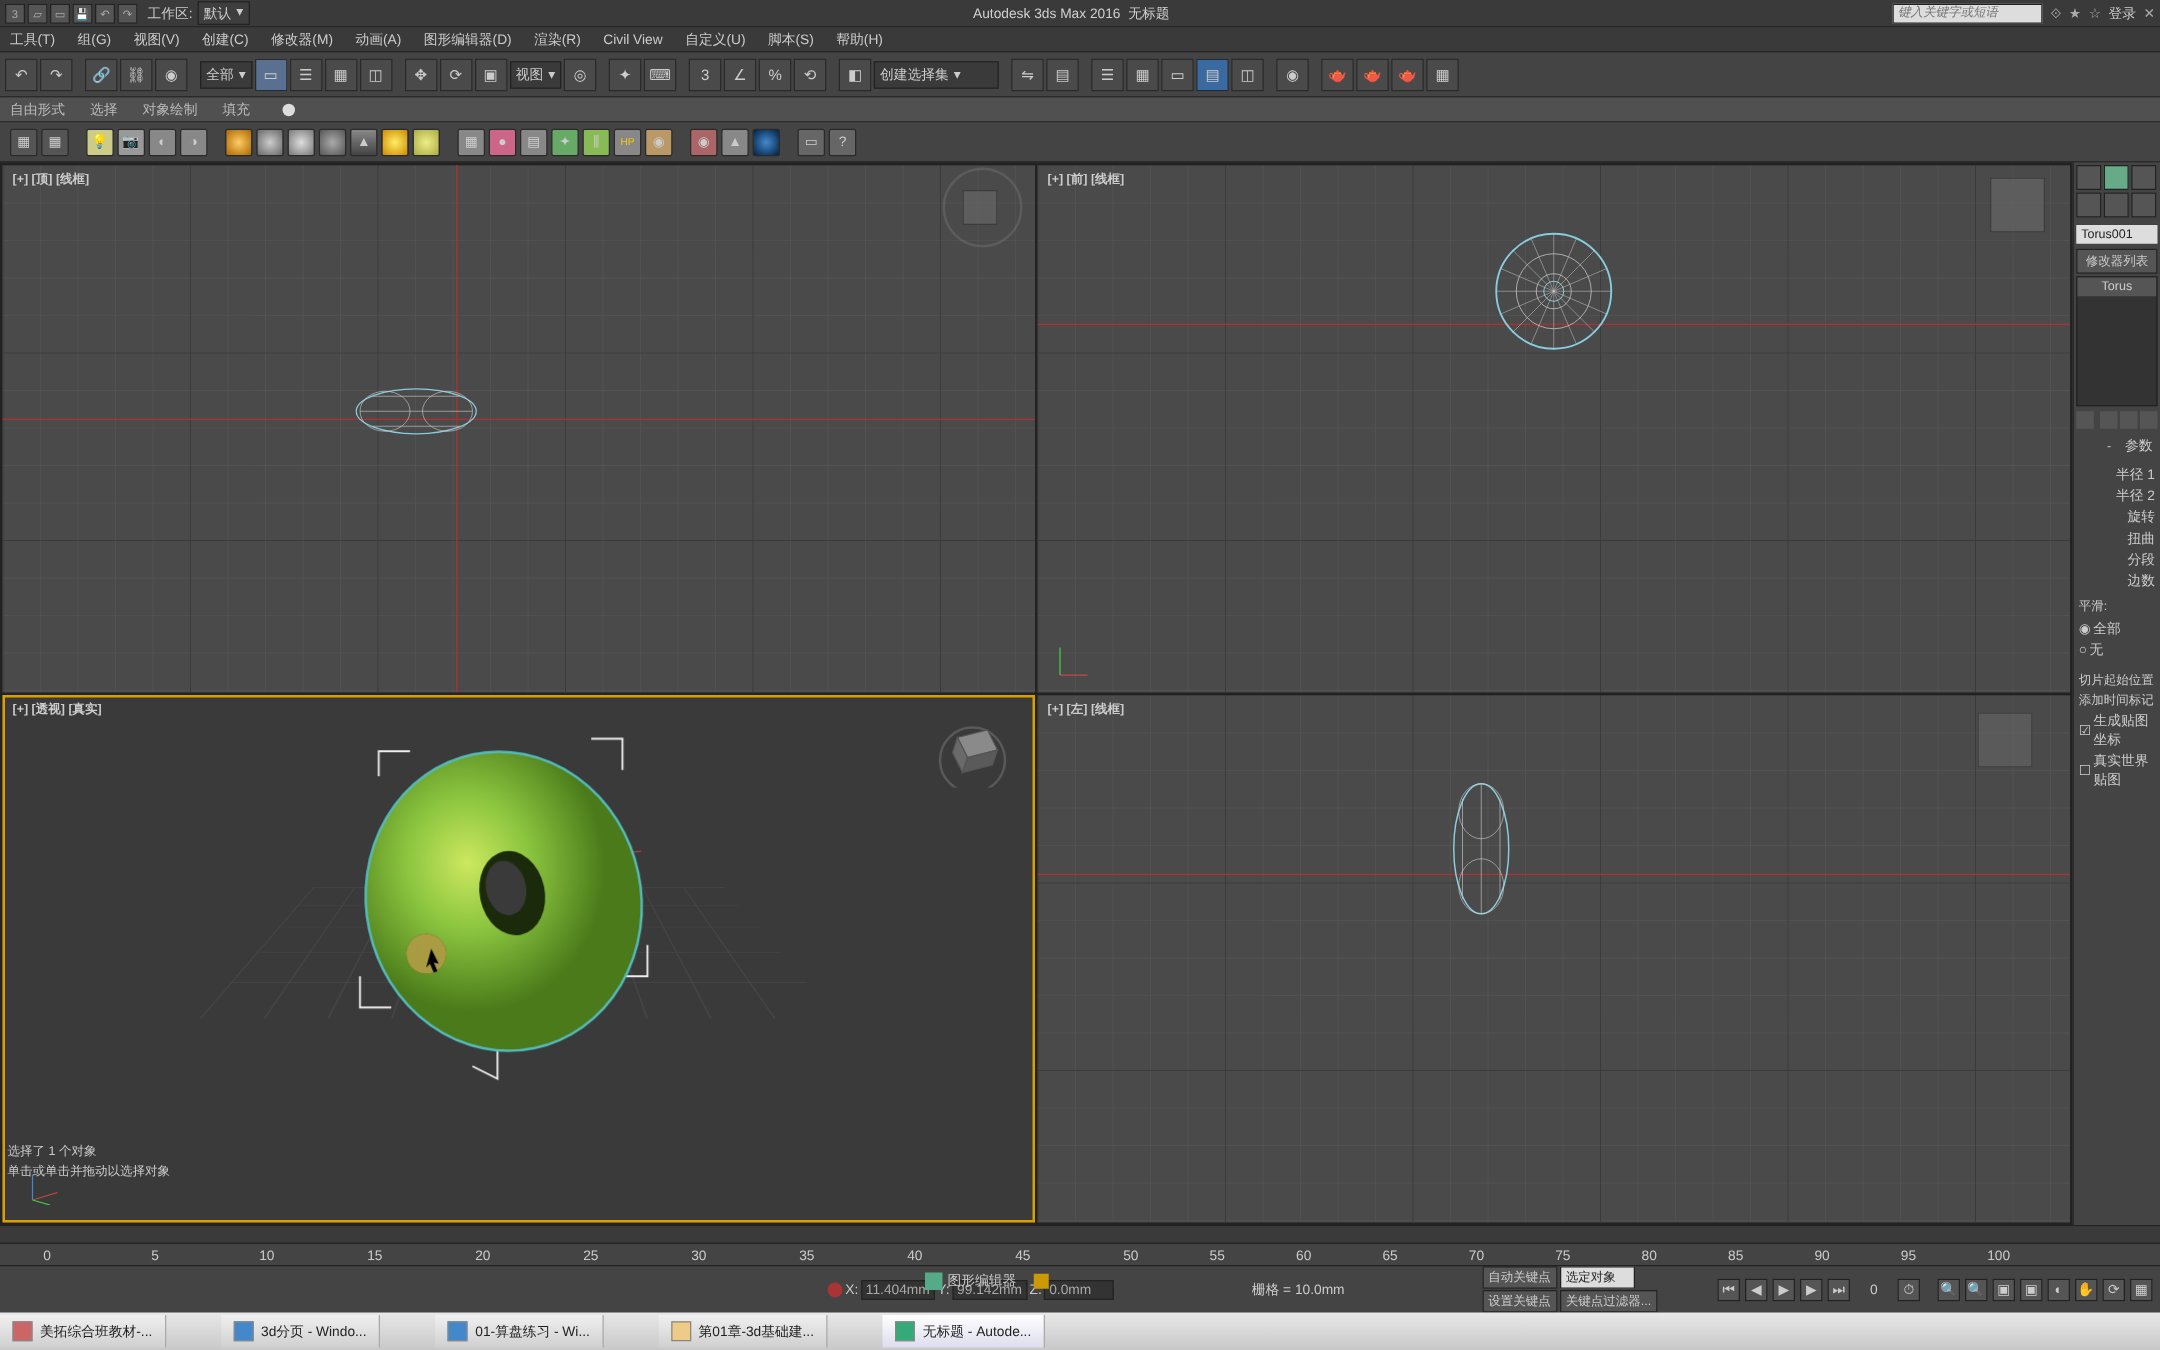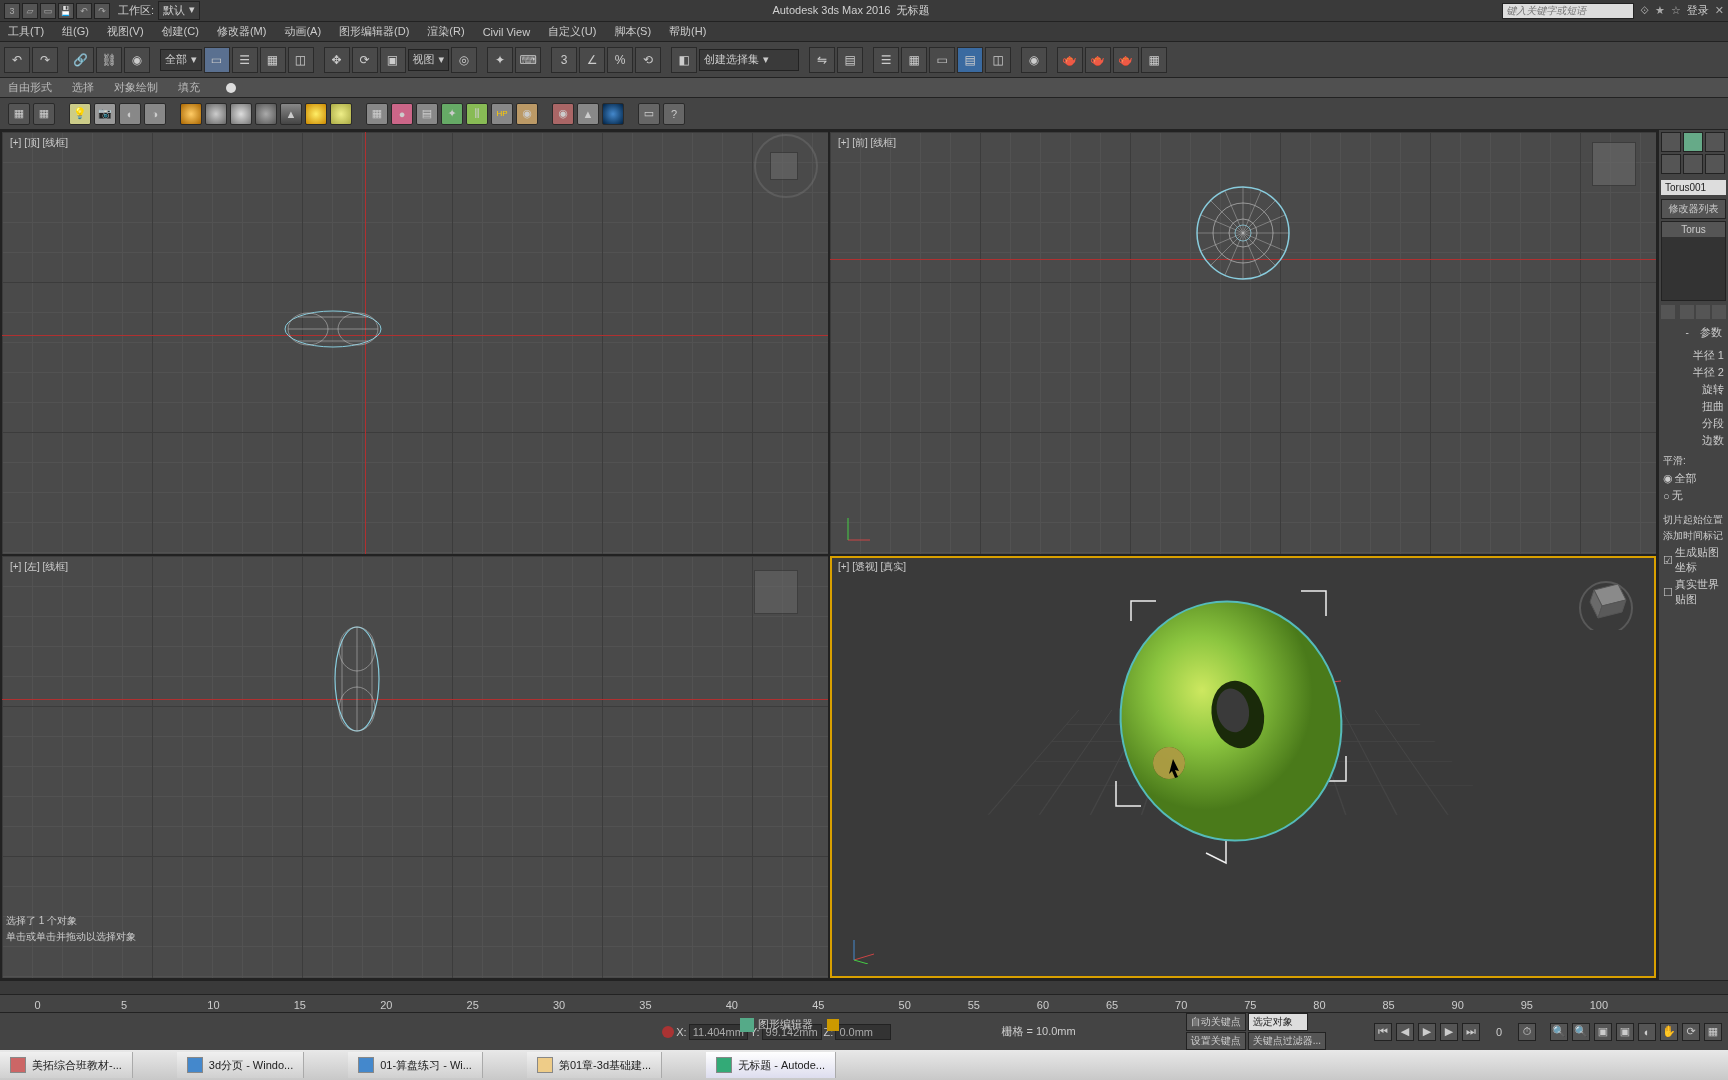--- a/index.html
+++ b/index.html
@@ -6,21 +6,21 @@
 body { background: #3a3a3a; color: #ccc; width: 1728px; height: 1080px; overflow: hidden; position: relative; }
 
 
 .title-bar { height: 22px; background: #3a3a3a; display: flex; align-items: center; padding: 0 4px; border-bottom: 1px solid #222; }
 .title-bar .sys-icons { display: flex; gap: 2px; }
 .title-bar .sys-icons .ic { width: 16px; height: 16px; background: #555; border: 1px solid #222; display: flex; align-items: center; justify-content: center; color: #aaa; font-size: 9px; }
 .title-bar .ws-label { margin-left: 8px; color: #ccc; }
 .title-bar .ws-sel { background: #3e3e3e; border: 1px solid #222; padding: 1px 4px; margin-left: 4px; display: flex; align-items: flex-start; gap: 4px; }
 .title-bar .center { flex: 1; text-align: center; color: #d0d0d0; }
 .title-bar .right { display: flex; gap: 6px; align-items: center; }
-.title-bar .search { width: 132px; height: 16px; background: #ddd; border: 1px solid #222; color: #666; font-style: italic; padding: 0 3px; font-size: 10px; }
+.title-bar .search { width: 120px; height: 16px; background: #ddd; border: 1px solid #222; color: #666; font-style: italic; padding: 0 3px; font-size: 10px; }
 .title-bar .star { color: #aaa; font-size: 11px; }
 
 
 .menu-bar { height: 20px; background: #3a3a3a; display: flex; align-items: center; padding: 0 8px; gap: 18px; border-bottom: 1px solid #222; }
 .menu-bar span { color: #ccc; cursor: default; }
 
 
 .main-tb { height: 36px; background: #444; display: flex; align-items: center; padding: 0 4px; gap: 2px; border-bottom: 1px solid #222; }
 .tb-btn { width: 26px; height: 26px; background: #4a4a4a; border: 1px solid #2a2a2a; display: flex; align-items: center; justify-content: center; color: #ccc; font-size: 12px; }
 .tb-btn.active { background: #5a7090; }
@@ -32,21 +32,21 @@
 .ribbon span { color: #bbb; font-size: 11px; }
 .ribbon .dot { width: 10px; height: 10px; background: #ddd; border-radius: 50%; margin-left: 6px; }
 
 
 .tb2 { height: 32px; background: #444; display: flex; align-items: center; padding: 0 8px; gap: 3px; border-bottom: 1px solid #222; }
 .tb2 .ic { width: 22px; height: 22px; border: 1px solid #2a2a2a; display: flex; align-items: center; justify-content: center; border-radius: 2px; }
 
 
 .workspace { position: absolute; left: 0; top: 130px; right: 70px; bottom: 70px; display: flex; }
 .viewports { flex: 1; display: grid; grid-template-columns: 1fr 1fr; grid-template-rows: 1fr 1fr; gap: 2px; background: #222; padding: 2px; }
-.viewport { background: #4a4a4a; position: relative; overflow: hidden; }
+.viewport { background: #4a4a4a; position: relative; overflow: hidden; font-weight: bold; }
 .viewport.active { outline: 2px solid #d9a000; outline-offset: -2px; }
 .viewport .vp-label { position: absolute; left: 8px; top: 4px; color: #ccc; font-size: 10px; z-index: 5; }
 .viewport .grid { position: absolute; inset: 0;
   background-image: linear-gradient(#5a5a5a 1px, transparent 1px), linear-gradient(90deg, #5a5a5a 1px, transparent 1px);
   background-size: 30px 30px; opacity: 0.5; }
 .viewport .grid-major { position: absolute; inset: 0;
   background-image: linear-gradient(#333 1px, transparent 1px), linear-gradient(90deg, #333 1px, transparent 1px);
   background-size: 150px 150px; opacity: 0.7; }
 .viewport .axis-h { position: absolute; height: 1px; background: #b03030; left: 0; right: 0; }
 .viewport .axis-v { position: absolute; width: 1px; background: #b03030; top: 0; bottom: 0; }
@@ -58,21 +58,21 @@
   background-image: linear-gradient(#555 1px, transparent 1px), linear-gradient(90deg, #555 1px, transparent 1px);
   background-size: 40px 40px; transform: translateX(-50%) perspective(400px) rotateX(60deg); opacity: 0.4; }
 
 
 .cmd-panel { position: absolute; right: 0; top: 130px; width: 70px; bottom: 70px; background: #444; border-left: 1px solid #222; overflow: hidden; }
 .cmd-tabs { display: flex; flex-wrap: wrap; padding: 2px; gap: 2px; }
 .cmd-tabs .t { width: 20px; height: 20px; background: #555; border: 1px solid #222; }
 .cmd-tabs .t.active { background: #6a8; }
 .cmd-panel .obj-name { background: #ddd; color: #222; padding: 2px 4px; margin: 4px 2px; font-size: 10px; }
 .cmd-panel .section-hdr { background: #555; color: #ccc; padding: 2px 4px; font-size: 10px; text-align: center; border: 1px solid #222; margin: 2px; }
-.cmd-panel .mod-list { background: #333; height: 80px; margin: 2px; border: 1px solid #222; }
+.cmd-panel .mod-list { background: #333; height: 104px; margin: 2px; border: 1px solid #222; }
 .cmd-panel .mod-item { background: #555; color: #ccc; padding: 2px 4px; font-size: 10px; text-align: center; }
 .cmd-panel .params { padding: 2px 4px; font-size: 10px; color: #ccc; }
 .cmd-panel .params div { margin: 2px 0; text-align: right; }
 .cmd-panel .radio-row { display: flex; align-items: center; gap: 2px; font-size: 10px; padding: 1px 4px; }
 .cmd-panel .chk-row { display: flex; align-items: center; gap: 2px; font-size: 10px; padding: 1px 4px; }
 
 
 .timeline { position: absolute; left: 0; right: 0; bottom: 38px; height: 32px; background: #444; border-top: 1px solid #222; }
 .timeline .slider { height: 14px; background: #3a3a3a; border-bottom: 1px solid #222; position: relative; }
 .timeline .ruler { height: 18px; display: flex; position: relative; color: #ccc; font-size: 9px; }
@@ -275,75 +275,75 @@
           <line x1="8" y1="32" x2="92" y2="68"></line>
             <line x1="8" y1="68" x2="92" y2="32"></line>
         </g>
       </svg>
       <svg class="axis-tripod">
           <line x1="4" y1="26" x2="26" y2="26" stroke="#c44"></line>
           <line x1="4" y1="26" x2="4" y2="4" stroke="#4c4"></line>
         </svg>
     </div>
 
+    <div class="viewport persp active">
+      <div class="vp-label">[+] [透视] [真实]</div>
+      <div class="floor"></div>
+      <svg style="position:absolute;right:18px;top:10px" width="64" height="64">
+        <circle cx="32" cy="42" r="26" fill="none" stroke="#777" stroke-width="2" opacity="0.5"></circle>
+        <polygon points="20,24 44,18 52,34 28,40" fill="#8a8a8a" stroke="#555"></polygon>
+        <polygon points="20,24 28,40 24,52 16,36" fill="#6a6a6a" stroke="#555"></polygon>
+        <polygon points="28,40 52,34 48,46 24,52" fill="#5a5a5a" stroke="#555"></polygon>
+      </svg>
+
+      <svg style="position:absolute;left:28%;top:6%" width="340" height="300">
+        <defs>
+          <radialGradient id="tg" cx="40%" cy="35%">
+            <stop offset="0%" stop-color="#cde860"></stop>
+            <stop offset="45%" stop-color="#8bc53f"></stop>
+            <stop offset="100%" stop-color="#4a7a1a"></stop>
+          </radialGradient>
+        </defs>
+
+        <g stroke="#eee" stroke-width="1.5" fill="none">
+          <path d="M70,40 L70,20 L95,20"></path>
+            <path d="M240,10 L265,10 L265,35"></path>
+          <path d="M55,200 L55,225 L80,225"></path>
+            <path d="M260,200 L285,200 L285,175"></path>
+          <path d="M165,260 L165,282 L145,272"></path>
+        </g>
+        <line x1="90" y1="120" x2="280" y2="100" stroke="#c44" stroke-width="1"></line>
+        <ellipse cx="170" cy="140" rx="110" ry="120" fill="url(#tg)" stroke="#5bb" stroke-width="2" transform="rotate(-12 170 140)"></ellipse>
+        <ellipse cx="178" cy="135" rx="26" ry="34" fill="#1a2a0a" transform="rotate(-12 170 140)"></ellipse>
+        <ellipse cx="174" cy="130" rx="16" ry="22" fill="#3a3a3a" transform="rotate(-12 170 140)"></ellipse>
+
+        <circle cx="108" cy="182" r="16" fill="radial-gradient(#fe8,#ca4)" opacity="0.8"></circle>
+        <circle cx="108" cy="182" r="16" fill="#e8d05a" opacity="0.7"></circle>
+        <path d="M112,178 L118,190 L114,189 L117,196 L114,197 L111,190 L108,193 Z" fill="#000"></path>
+      </svg>
+      <svg class="axis-tripod" style="left:20px;bottom:14px">
+        <line x1="4" y1="26" x2="24" y2="20" stroke="#c44"></line>
+          <line x1="4" y1="26" x2="4" y2="6" stroke="#48c"></line>
+          <line x1="4" y1="26" x2="18" y2="30" stroke="#4c4"></line>
+      </svg>
+    </div>
+
     <div class="viewport">
       <div class="grid"></div>
         <div class="grid-major"></div>
       <div class="axis-h" style="top:34%"></div>
       <div class="vp-label">[+] [左] [线框]</div>
       <div class="viewcube" style="right:30px;top:14px;opacity:.5"></div>
       <svg style="position:absolute;left:40%;top:16%" width="50" height="110">
         <ellipse cx="25" cy="55" rx="22" ry="52" fill="none" stroke="#8cd" stroke-width="1.2"></ellipse>
         <ellipse cx="25" cy="25" rx="18" ry="22" fill="none" stroke="#ccc" stroke-width="0.5"></ellipse>
         <ellipse cx="25" cy="85" rx="18" ry="22" fill="none" stroke="#ccc" stroke-width="0.5"></ellipse>
         <line x1="25" y1="3" x2="25" y2="107" stroke="#ccc" stroke-width="0.5"></line>
         <line x1="10" y1="15" x2="10" y2="95" stroke="#ccc" stroke-width="0.5"></line>
         <line x1="40" y1="15" x2="40" y2="95" stroke="#ccc" stroke-width="0.5"></line>
-      </svg>
-    </div>
-
-    <div class="viewport persp active">
-      <div class="vp-label">[+] [透视] [真实]</div>
-      <div class="floor"></div>
-      <svg style="position:absolute;right:18px;top:10px" width="64" height="64">
-        <circle cx="32" cy="42" r="26" fill="none" stroke="#777" stroke-width="2" opacity="0.5"></circle>
-        <polygon points="20,24 44,18 52,34 28,40" fill="#8a8a8a" stroke="#555"></polygon>
-        <polygon points="20,24 28,40 24,52 16,36" fill="#6a6a6a" stroke="#555"></polygon>
-        <polygon points="28,40 52,34 48,46 24,52" fill="#5a5a5a" stroke="#555"></polygon>
-      </svg>
-
-      <svg style="position:absolute;left:28%;top:6%" width="340" height="300">
-        <defs>
-          <radialGradient id="tg" cx="40%" cy="35%">
-            <stop offset="0%" stop-color="#cde860"></stop>
-            <stop offset="45%" stop-color="#8bc53f"></stop>
-            <stop offset="100%" stop-color="#4a7a1a"></stop>
-          </radialGradient>
-        </defs>
-
-        <g stroke="#eee" stroke-width="1.5" fill="none">
-          <path d="M70,40 L70,20 L95,20"></path>
-            <path d="M240,10 L265,10 L265,35"></path>
-          <path d="M55,200 L55,225 L80,225"></path>
-            <path d="M260,200 L285,200 L285,175"></path>
-          <path d="M165,260 L165,282 L145,272"></path>
-        </g>
-        <line x1="90" y1="120" x2="280" y2="100" stroke="#c44" stroke-width="1"></line>
-        <ellipse cx="170" cy="140" rx="110" ry="120" fill="url(#tg)" stroke="#5bb" stroke-width="2" transform="rotate(-12 170 140)"></ellipse>
-        <ellipse cx="178" cy="135" rx="26" ry="34" fill="#1a2a0a" transform="rotate(-12 170 140)"></ellipse>
-        <ellipse cx="174" cy="130" rx="16" ry="22" fill="#3a3a3a" transform="rotate(-12 170 140)"></ellipse>
-
-        <circle cx="108" cy="182" r="16" fill="radial-gradient(#fe8,#ca4)" opacity="0.8"></circle>
-        <circle cx="108" cy="182" r="16" fill="#e8d05a" opacity="0.7"></circle>
-        <path d="M112,178 L118,190 L114,189 L117,196 L114,197 L111,190 L108,193 Z" fill="#000"></path>
-      </svg>
-      <svg class="axis-tripod" style="left:20px;bottom:14px">
-        <line x1="4" y1="26" x2="24" y2="20" stroke="#c44"></line>
-          <line x1="4" y1="26" x2="4" y2="6" stroke="#48c"></line>
-          <line x1="4" y1="26" x2="18" y2="30" stroke="#4c4"></line>
       </svg>
     </div>
 
   </div>
 </div>
 
 <div class="cmd-panel">
   <div class="cmd-tabs">
     <div class="t"></div>
     <div class="t active"></div>

